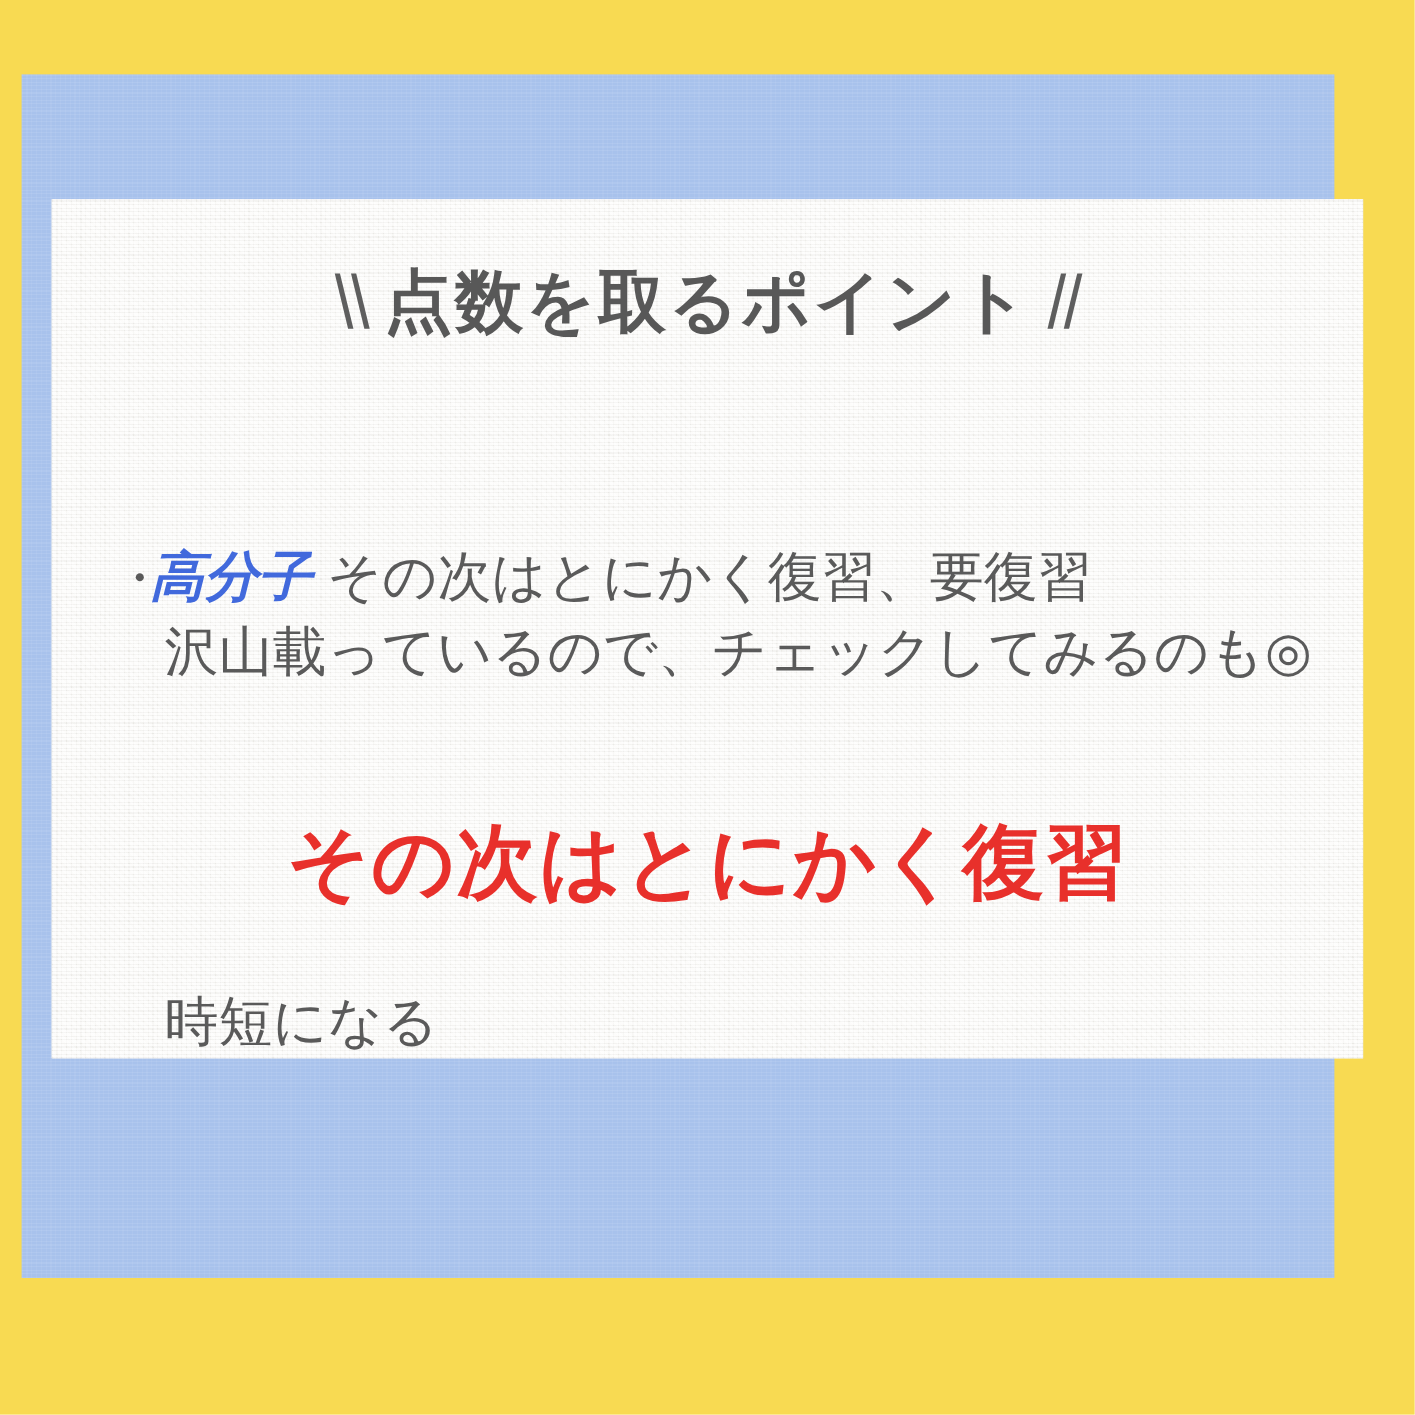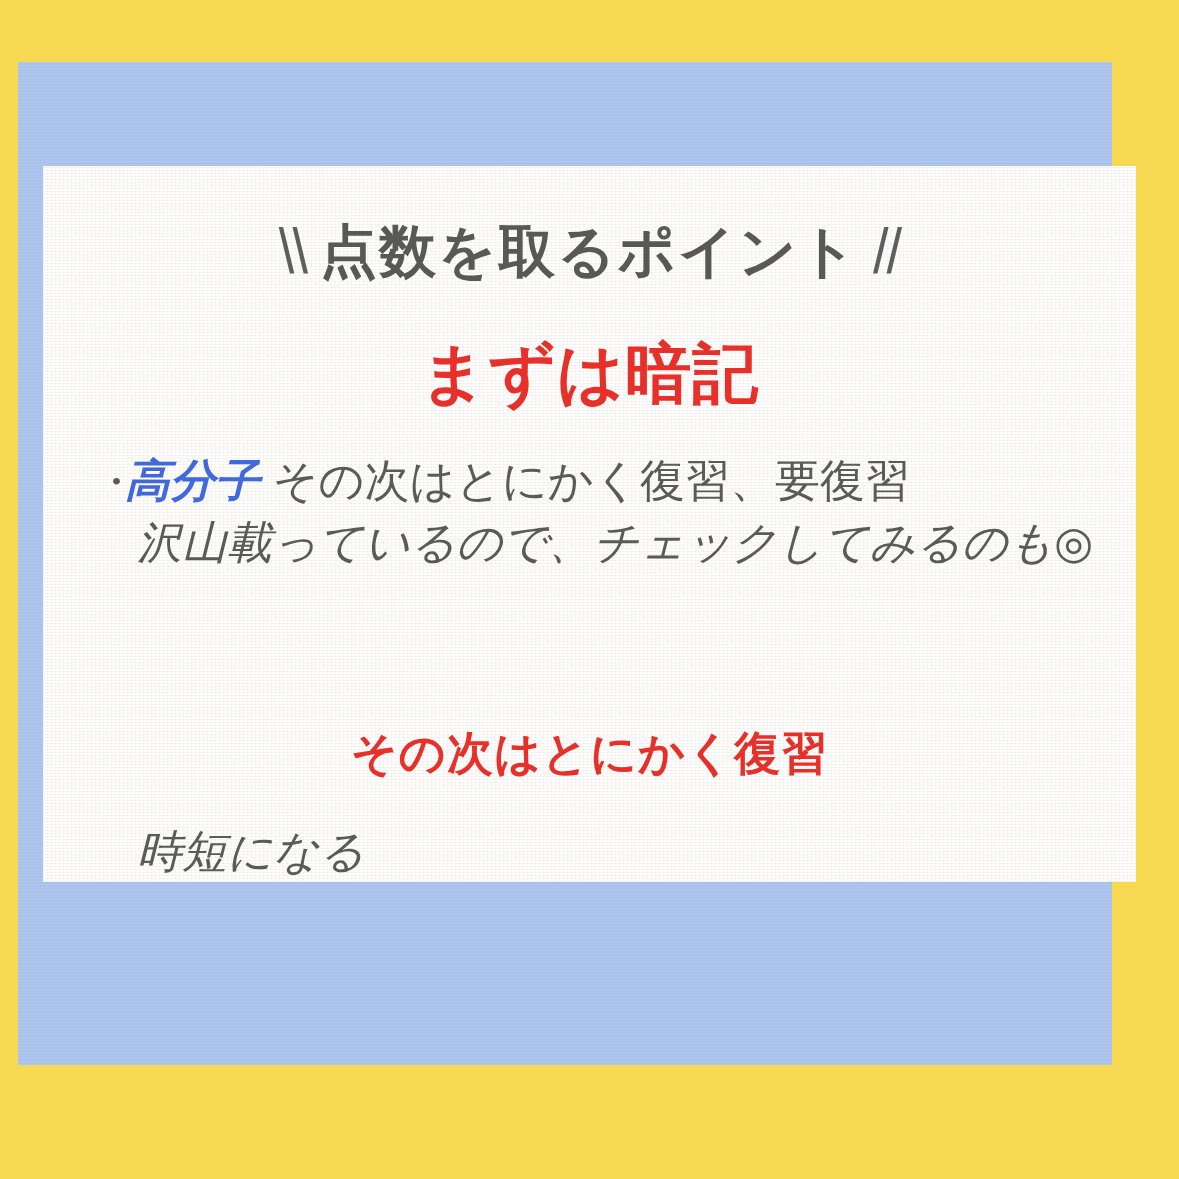--- a/index.html
+++ b/index.html
@@ -104,22 +104,22 @@
     color: #E8302B;
     font-weight: bold;
     white-space: nowrap;
   }
   .red-heading-1 {
     top: 163px;
     font-size: 66px;
     letter-spacing: 1px;
   }
   .red-heading-2 {
-    top: 557px;
-    font-size: 46px;
+    top: 508px;
+    font-size: 68px;
     letter-spacing: 1px;
   }
 
   
   .bullets {
     position: absolute;
     color: #5A5A5A;
   }
   .bullets-group-1 {
     left: 52px;
@@ -139,21 +139,20 @@
   }
   .bullet-mark {
     display: inline-block;
     width: 30px;
     font-size: 42px;
     color: #5A5A5A;
   }
   .bullet-line-cont {
     display: block;
     padding-left: 42px;
-    font-style: italic;
   }
   .kw-blue {
     color: #4169DC;
     font-weight: bold;
     font-style: italic;
   }
 </style>
 </head>
 <body>
 
@@ -163,21 +162,20 @@
 
   <div class="card-paper">
     <div class="paper-texture"></div>
 
     <div class="card-content">
 
       <div class="title-row">
         <span class="slash-left">\\</span><span class="title-text">点数を取るポイント</span><span class="slash-right">//</span>
       </div>
 
-      <div class="red-heading red-heading-1">まずは暗記</div>
 
       <div class="bullets bullets-group-1">
           <div class="bullet-item"><span><span class="bullet-mark">・</span><span class="kw-blue">高分子</span><span> その次はとにかく復習、要復習</span></span></div>
           <div class="bullet-item"><span class="bullet-line-cont"><span>沢山載っているので、チェックしてみるのも◎</span></span></div>
         </div>
 
       <div class="red-heading red-heading-2">その次はとにかく復習</div>
 
       <div class="bullets bullets-group-2">
           <div class="bullet-item"></div>

